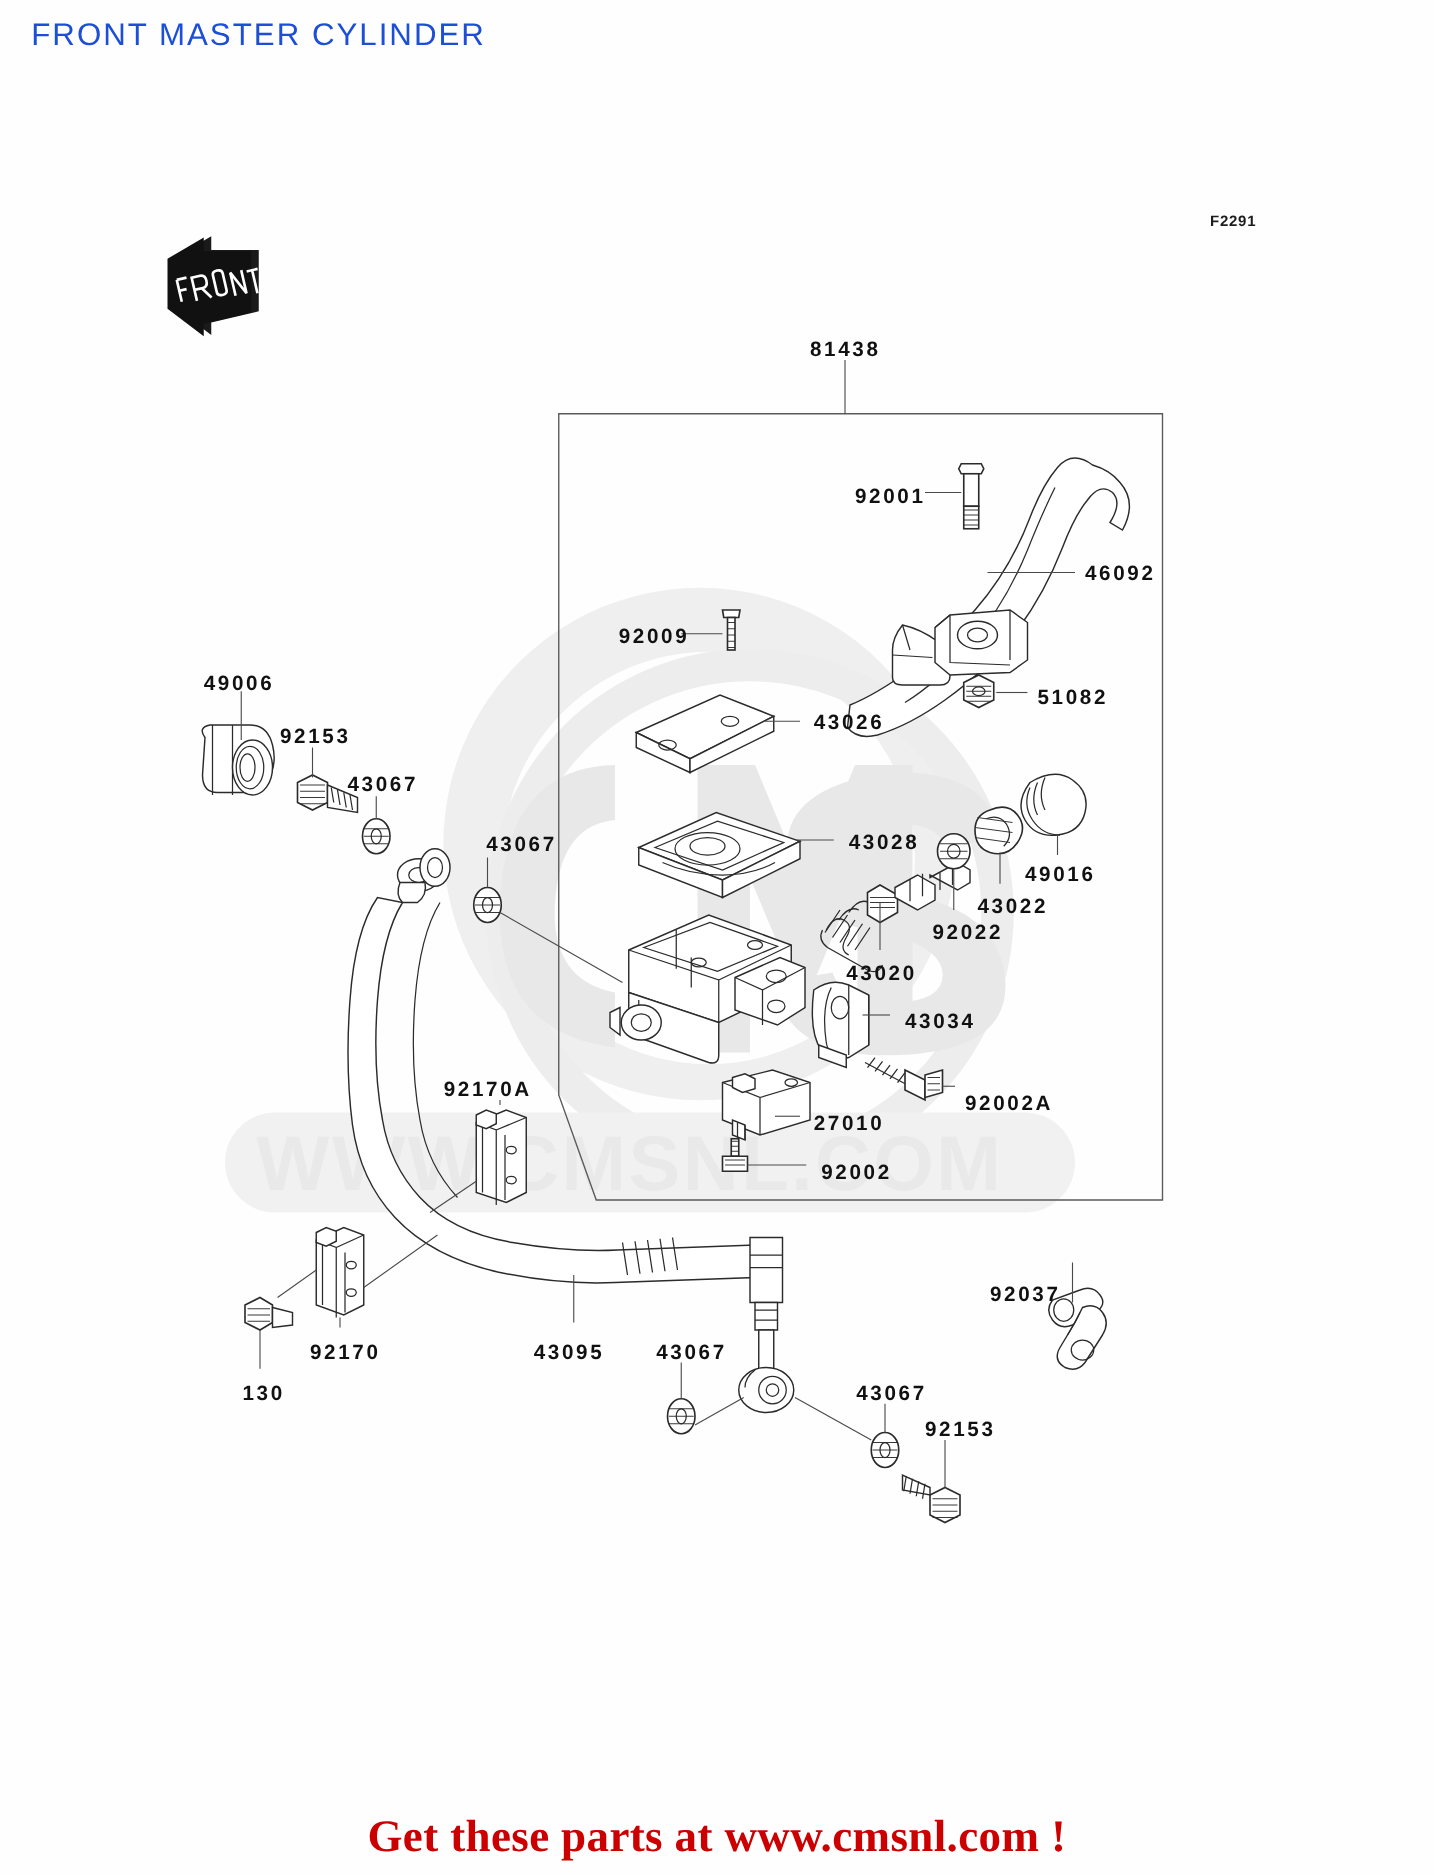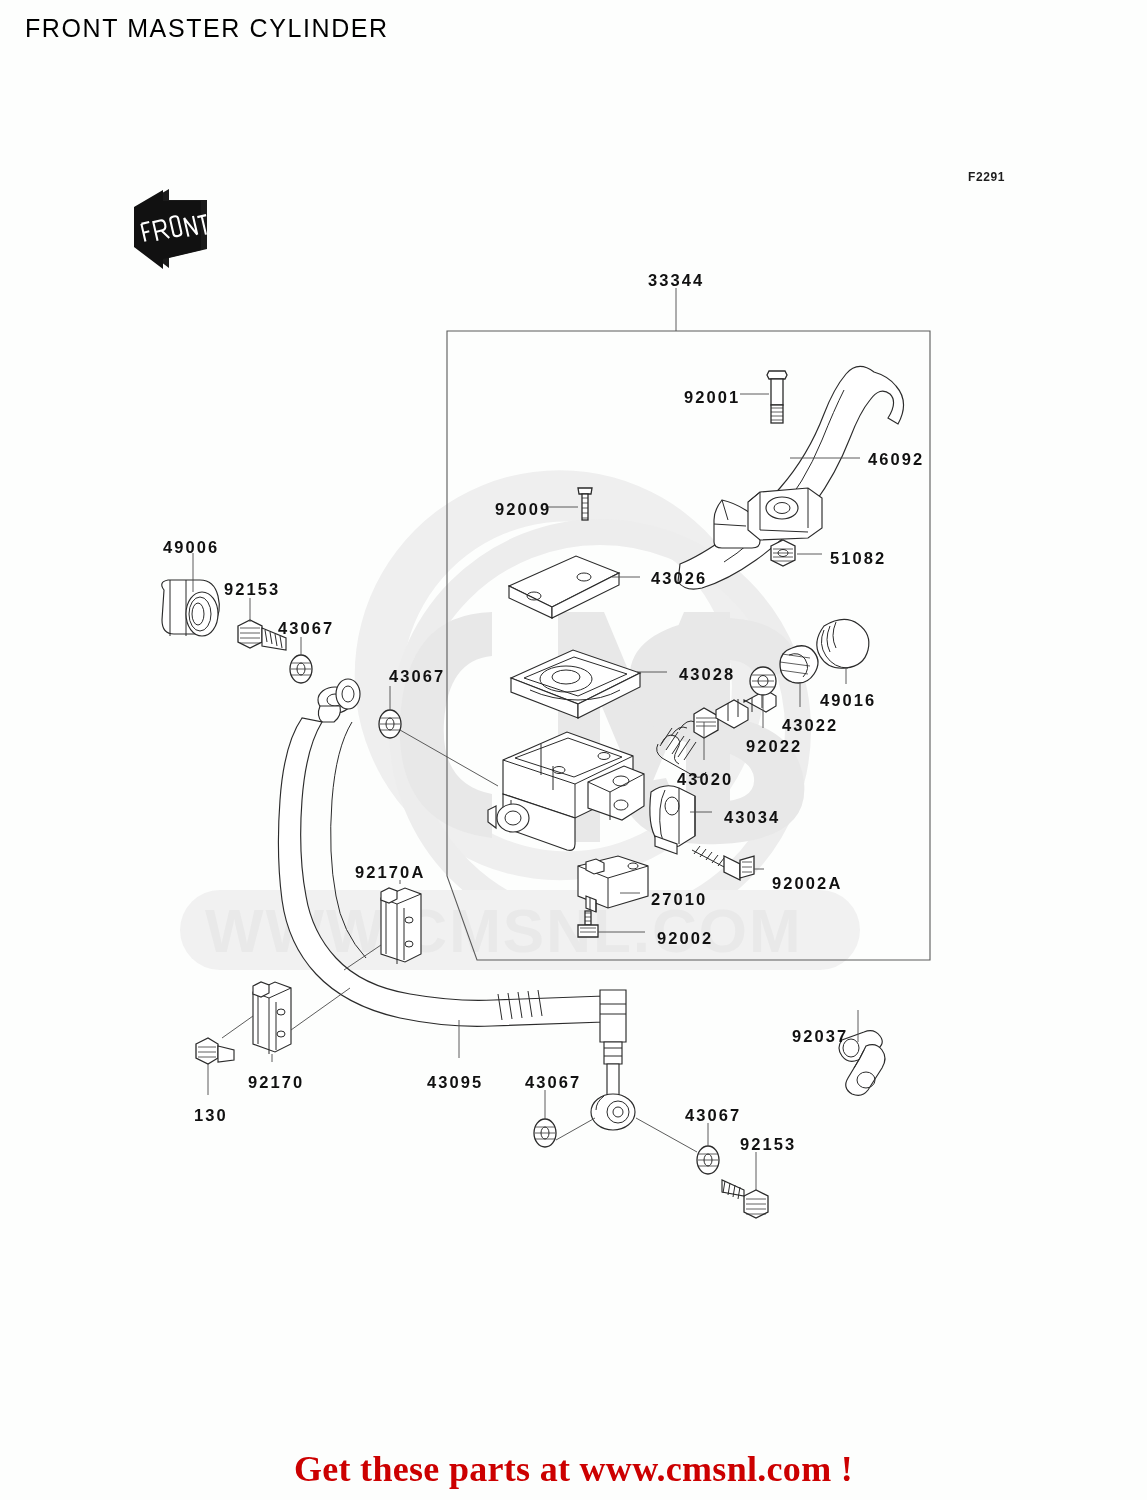--- a/index.html
+++ b/index.html
@@ -9,21 +9,21 @@
     font-family:"Liberation Sans", sans-serif;
     position:relative;
     overflow:hidden;
   }
   #page{position:absolute;left:0;top:0;width:1147px;height:1500px;}
 
   
   #title{
     position:absolute;left:25px;top:14px;
     font-size:25px;letter-spacing:1.6px;
-    color:#000000;font-weight:400;
+    color:#1d4ed8;font-weight:400;
     white-space:nowrap;
   }
   #sheet-code{
     position:absolute;left:952px;top:170px;
     font-size:12px;font-weight:bold;color:#1d1d1d;
     letter-spacing:.6px;font-family:"Liberation Sans",sans-serif;padding-left:16px;
   }
 
   
   #footer{
@@ -442,21 +442,21 @@
       <ellipse class="part-n" cx="851" cy="1048" rx="8" ry="9"></ellipse>
       <path class="part" d="M866,1046 q10,-4 16,4 q6,8 0,18 l-14,22
             q-6,8 -16,4 q-10,-6 -4,-16 l12,-20 q4,-8 6,-12 z"></path>
       <ellipse class="part-n" cx="866" cy="1080" rx="9" ry="8"></ellipse>
       <path class="part-n" d="M864,1050 q-4,8 -10,18"></path>
       <line class="ln-thin" x1="858" y1="1010" x2="858" y2="1042"></line>
     </g>
 
   </svg>
 
-  <div class="lbl" style="left:648px;top:271px;">33344</div>
+  <div class="lbl" style="left:648px;top:271px;">81438</div>
   <div class="lbl" style="left:684px;top:388px;">92001</div>
   <div class="lbl" style="left:868px;top:450px;">46092</div>
   <div class="lbl" style="left:495px;top:500px;">92009</div>
   <div class="lbl" style="left:830px;top:549px;">51082</div>
   <div class="lbl" style="left:163px;top:538px;">49006</div>
   <div class="lbl" style="left:651px;top:569px;">43026</div>
   <div class="lbl" style="left:224px;top:580px;">92153</div>
   <div class="lbl" style="left:278px;top:619px;">43067</div>
   <div class="lbl" style="left:389px;top:667px;">43067</div>
   <div class="lbl" style="left:679px;top:665px;">43028</div>

